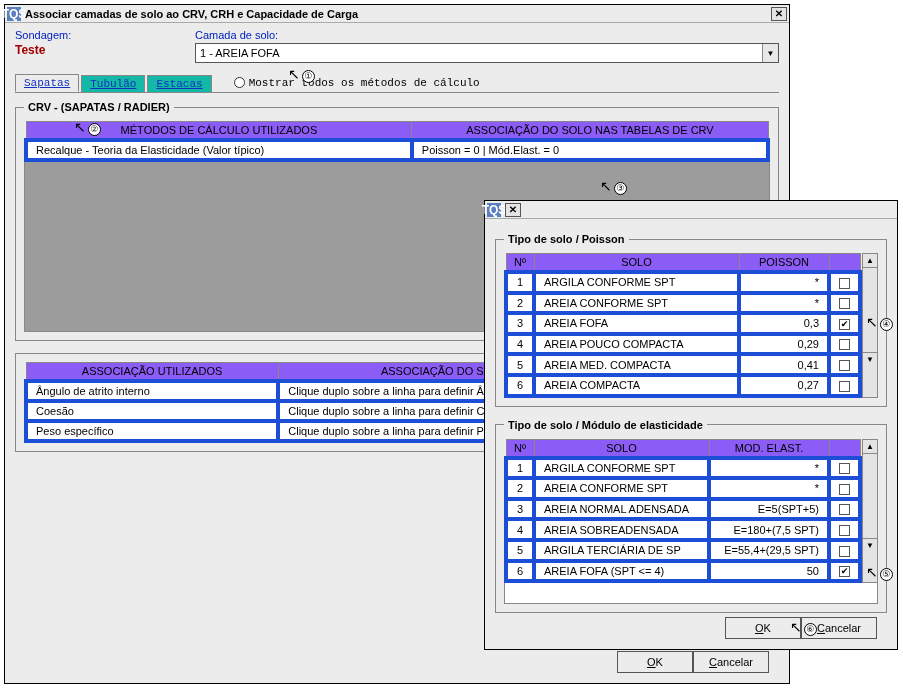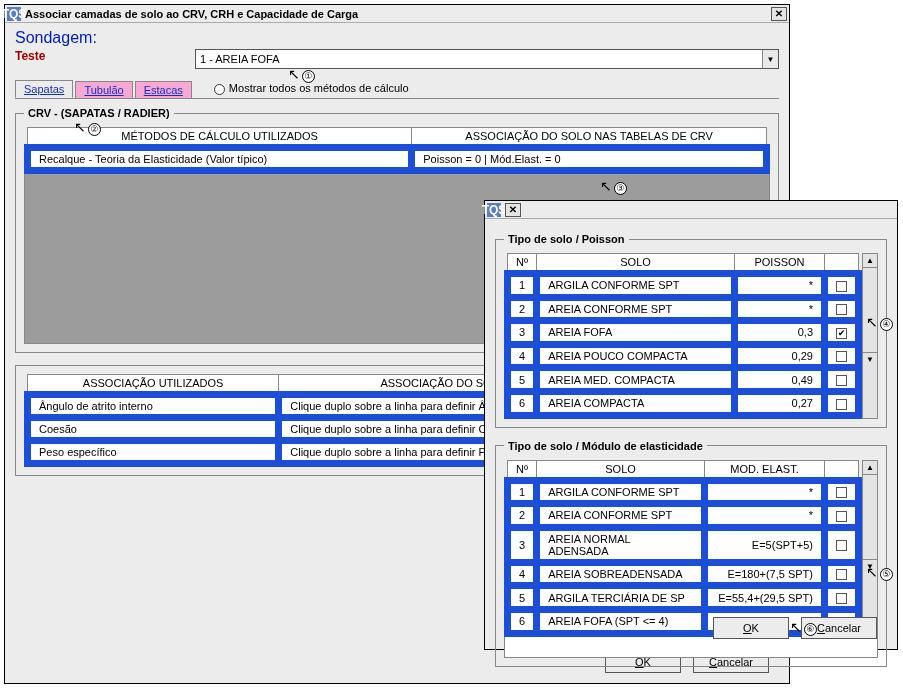--- a/index.html
+++ b/index.html
@@ -6,37 +6,37 @@
   body { margin:0; padding:0; background:#fff; font-family: Tahoma, Arial, sans-serif; font-size:11px; color:#000; width:903px; height:688px; position:relative; }
   .window { position:absolute; background:#ececec; border:1px solid #000; }
   .win-main { left:4px; top:4px; width:786px; height:680px; }
   .win-sub  { left:484px; top:200px; width:414px; height:450px; background:#ececec; }
   .titlebar { display:flex; align-items:center; height:18px; background:#ececec; border-bottom:1px solid #aaa; padding:0 2px; font-weight:bold; }
   .tb-icon { width:14px; height:14px; background:#5a7fc0; margin-right:4px; display:flex; align-items:center; justify-content:center; font-size:12px; color:#fff; }
   .tb-title { flex:1; font-size:11px; font-weight:bold; }
   .tb-close { width:16px; height:14px; border:1px solid #555; background:#e4e4e4; display:flex; align-items:center; justify-content:center; font-size:10px; line-height:1; cursor:default; }
   .body-pad { padding:6px 10px; }
   .field-row { display:flex; gap:40px; margin-bottom:2px; }
-  .lbl-blue { color:#0020c0; font-size:16px; }
+  .lbl-blue { color:#0020c0; font-size:11px; }
   .txt-red { color:#a00000; font-weight:bold; font-size:12px; }
   .dd { flex:1; height:20px; border:1px solid #555; background:#fff; display:flex; align-items:center; padding:0 4px; position:relative; }
   .dd-arrow { position:absolute; right:0; top:0; width:16px; height:100%; border-left:1px solid #888; background:#e8e8e8; display:flex; align-items:center; justify-content:center; font-size:8px; }
-  .tabbar { display:flex; align-items:center; gap:2px; margin-top:10px; border-bottom:1px solid #888; height:20px; }
-  .tab { padding:2px 8px; border:1px solid #888; border-bottom:none; background:#f9a8d4; color:#1030c0; text-decoration:underline; cursor:default; position:relative; top:1px; }
+  .tabbar { display:flex; align-items:center; gap:2px; margin-top:10px; border-bottom:1px solid #888; height:20px;font-family:Liberation Mono, monospace; }
+  .tab { padding:2px 8px; border:1px solid #888; border-bottom:none; background:#14b8a6; color:#1030c0; text-decoration:underline; cursor:default; position:relative; top:1px; }
   .tab.active { background:#ececec; border-bottom:1px solid #ececec; top:0; }
   .radio-row { margin-left:20px; display:flex; gap:30px; align-items:center; white-space:nowrap; }
   .radio { width:11px; height:11px; border:1px solid #333; border-radius:50%; display:inline-flex; align-items:center; justify-content:center; margin-right:4px; vertical-align:middle; background:#fff; }
   .radio .dot { width:5px; height:5px; background:#000; border-radius:50%; }
   fieldset.group { border:1px solid #888; margin:8px 0 12px; padding:8px; }
   fieldset.group > legend { font-weight:bold; font-size:11px; padding:0 4px; }
   table.grid { width:100%; border-collapse:collapse; font-size:11px; }
-  .grid th { background:#ffffff; border:1px solid #888; padding:2px 4px; font-weight:normal; text-align:center;margin-left:42px; }
-  .grid td { border:7px solid #1d4ed8; padding:2px 8px; background:#fff; }
+  .grid th { background:#8b5cf6; border:1px solid #888; padding:2px 4px; font-weight:normal; text-align:center;margin-left:42px; }
+  .grid td { border:4px solid #1d4ed8; padding:2px 8px; background:#fff; }
   .grey-area { background:#9c9c9c; height:170px; border:1px solid #888; border-top:none; }
-  .btnrow { display:flex; justify-content:flex-end; gap:12px; padding:6px 12px; }
+  .btnrow { display:flex; justify-content:flex-end; gap:0; padding:6px 12px; }
   .btn { min-width:76px; height:22px; border:1px solid #555; background:#ececec; display:flex; align-items:center; justify-content:center; cursor:default; padding:0 10px; }
   .btn .u { text-decoration:underline; }
   .mini-cb { width:11px; height:11px; border:1px solid #555; display:inline-block; background:#fff; vertical-align:middle; text-align:center; line-height:9px; font-size:9px; }
   .col-num{ width:28px; text-align:center;}
   .col-val{ width:90px; text-align:right;}
   .col-cb{ width:18px; text-align:center;}
   .scroll-col{ width:16px; background:#e4e4e4; border:1px solid #888; }
   .scroll-btn{ height:14px; border-bottom:1px solid #888; display:flex; align-items:center; justify-content:center; font-size:8px; }
   .pointer { position:absolute; font-size:14px; user-select:none; }
   .pt-badge { display:inline-block; border:1px solid #000; border-radius:50%; width:13px; height:13px; line-height:11px; font-size:9px; text-align:center; background:#fff; margin-left:2px; }
@@ -50,20 +50,23 @@
     <div class="tb-icon">TQS</div>
     <div class="tb-title">Associar camadas de solo ao CRV,  CRH e Capacidade de Carga</div>
     <div class="tb-close">✕</div>
   </div>
 
   <div class="body-pad">
     <div class="field-row">
       <div style="width:140px;">
         <div class="lbl-blue">Sondagem:</div>
       </div>
+      <div style="flex:1;">
+        <div class="lbl-blue">Camada de solo:</div>
+      </div>
     </div>
     <div class="field-row" style="align-items:flex-start;">
       <div style="width:140px;">
         <div class="txt-red">Teste</div>
       </div>
       <div class="dd">
         <span>1 - AREIA FOFA</span>
         <div class="dd-arrow">▼</div>
       </div>
     </div>
@@ -166,21 +169,21 @@
               </tr>
           <tr>
                 <td class="col-num">4</td>
                 <td>AREIA POUCO COMPACTA</td>
                 <td class="col-val">0,29</td>
                 <td class="col-cb"><span class="mini-cb"></span></td>
               </tr>
           <tr>
                 <td class="col-num">5</td>
                 <td>AREIA MED. COMPACTA</td>
-                <td class="col-val">0,49</td>
+                <td class="col-val">0,41</td>
                 <td class="col-cb"><span class="mini-cb"></span></td>
               </tr>
           <tr>
                 <td class="col-num">6</td>
                 <td>AREIA COMPACTA</td>
                 <td class="col-val">0,27</td>
                 <td class="col-cb"><span class="mini-cb"></span></td>
               </tr>
         </tbody>
           </table>

